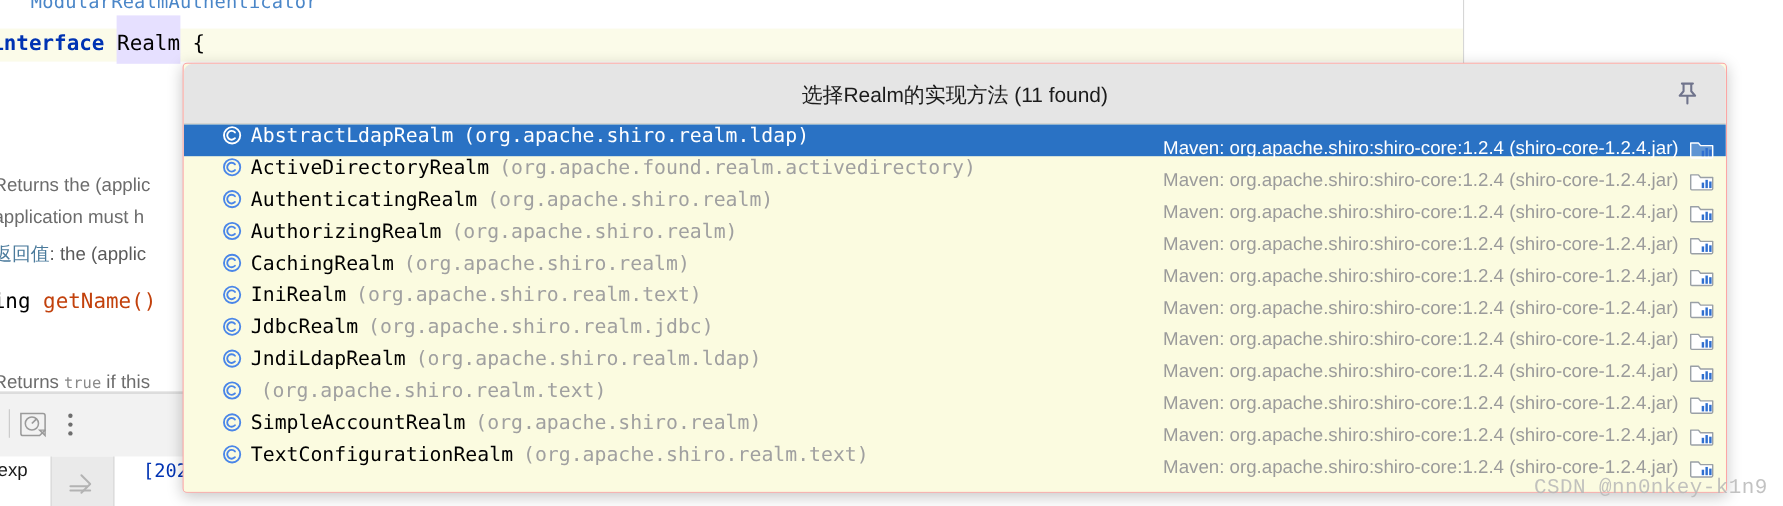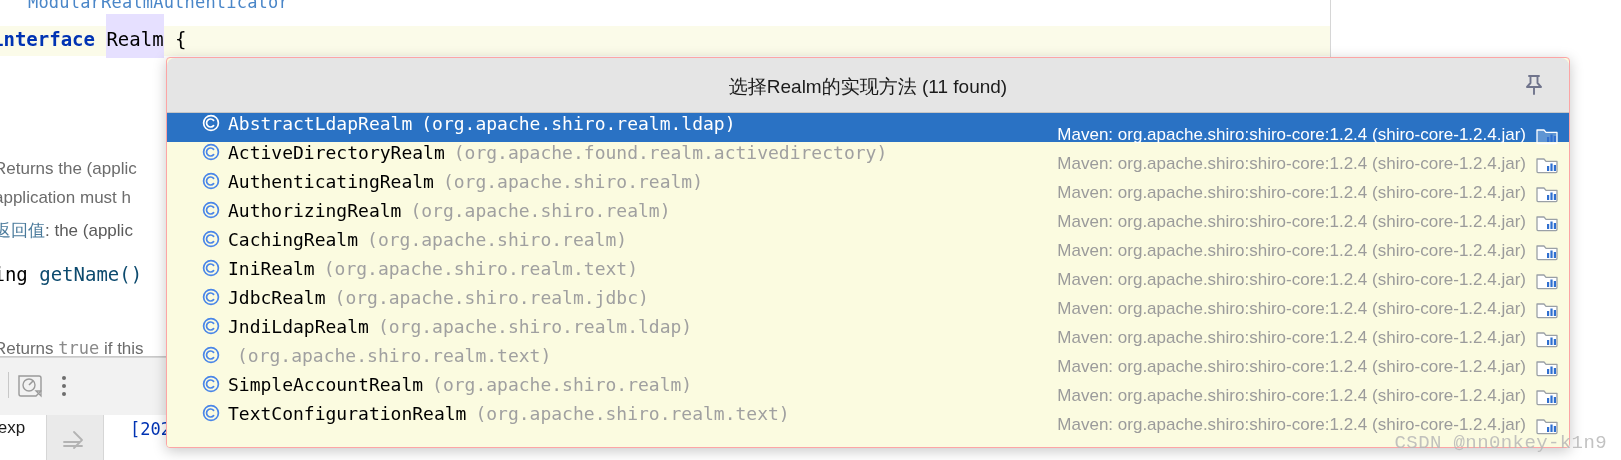--- a/index.html
+++ b/index.html
@@ -45,27 +45,27 @@
   .doc-line{
     position:absolute;left:-6px;
     font-family:"Liberation Sans",sans-serif;
     font-size:17px;color:#6c6c6c;white-space:pre;
   }
   #doc-l1{top:101px;}
   #doc-l2{top:130px;}
   #doc-l3{top:161px;color:#5a5a5a;}
   #doc-l3 .cn{color:#4a7a9b;}
   #doc-l5{top:280px;}
-  #doc-l5 .mono{font-family:"DejaVu Sans Mono","Liberation Mono",monospace;font-size:17px;color:#8a8a8a;}
+  #doc-l5 .mono{font-family:"DejaVu Sans Mono","Liberation Mono",monospace;font-size:14px;color:#8a8a8a;}
   #sig-line{
     left:-18px;top:205px;font-size:19px;
     font-family:"DejaVu Sans Mono","Liberation Mono",monospace;
     color:#0033b3;white-space:pre;position:absolute;
   }
-  #sig-line .m{color:#0c4a6e;}
+  #sig-line .m{color:#c2410c;}
   #sig-line .p{color:#000000;}
 
   
   #bottom-strip{
     position:absolute;left:0;top:357px;width:1150px;height:58px;
     background:#f2f2f2;border-top:1px solid #d6d6d6;
   }
   #sep-v{position:absolute;left:8px;top:372px;width:1px;height:26px;background:#c8c8c8;}
   #gauge-icon{position:absolute;left:16px;top:372px;width:28px;height:28px;}
   #kebab-icon{position:absolute;left:62px;top:372px;width:6px;height:28px;}

